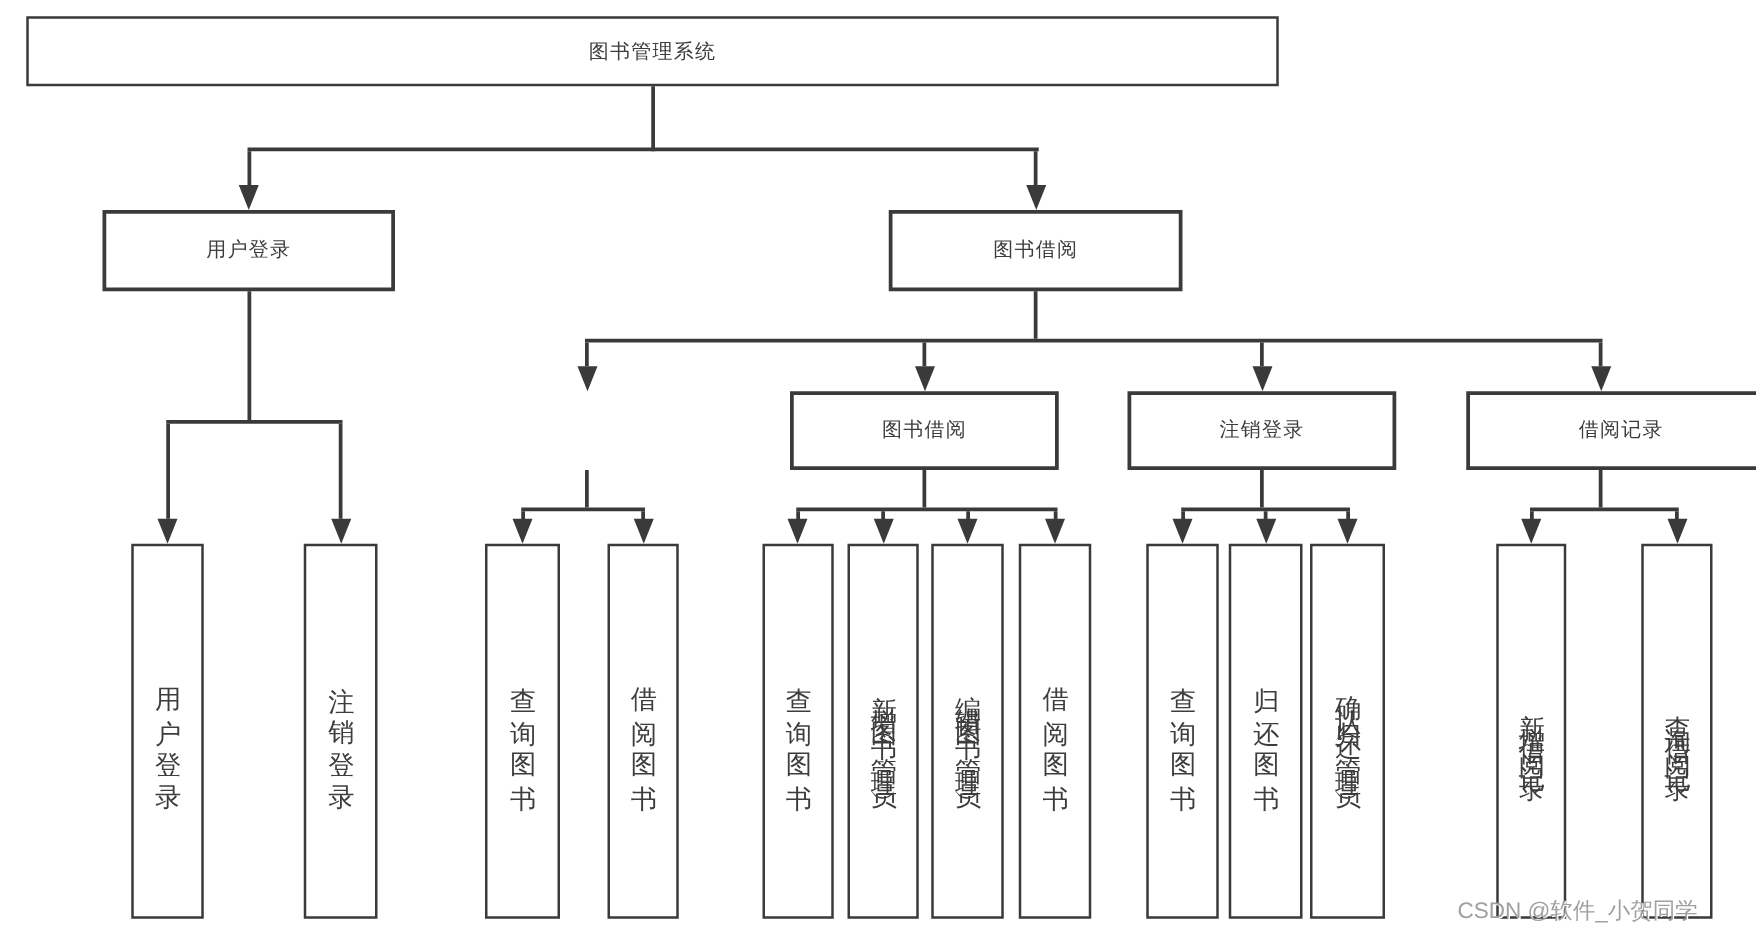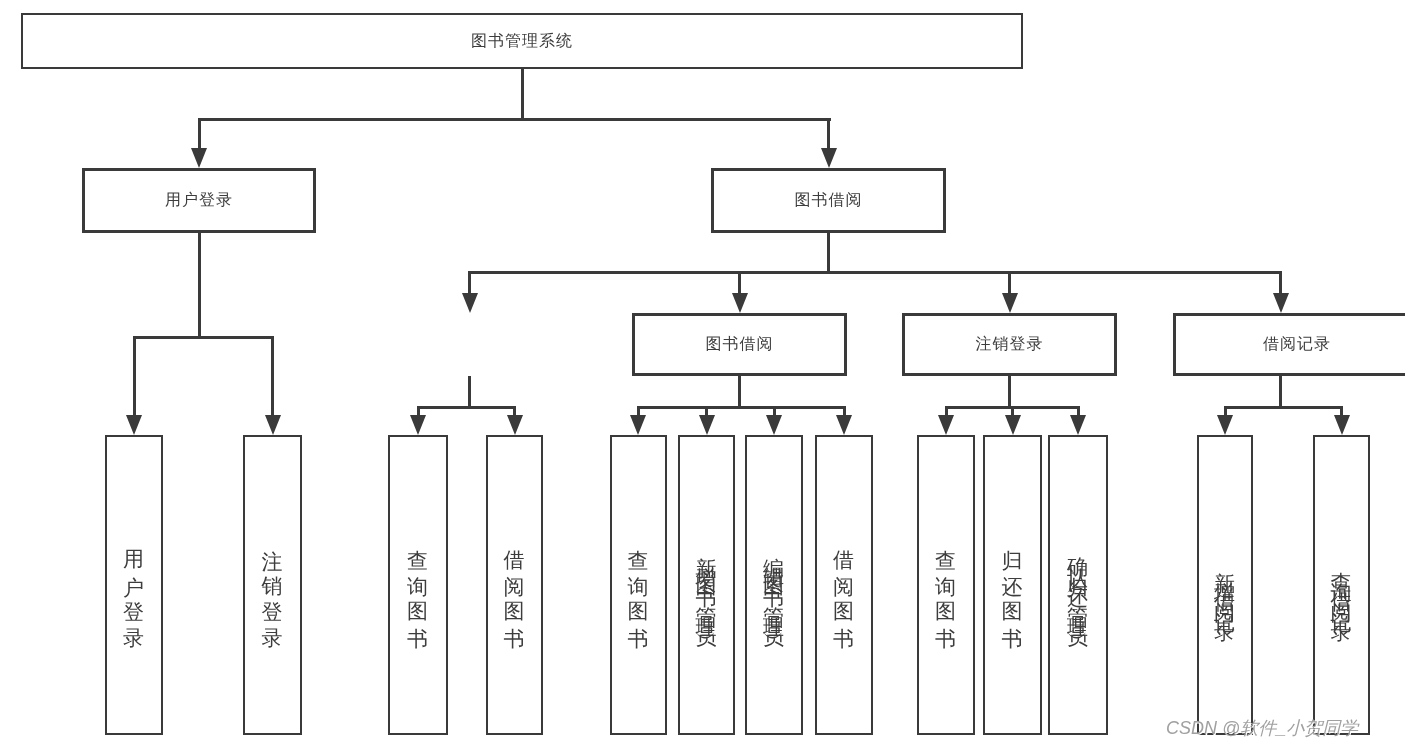--- a/index.html
+++ b/index.html
@@ -50,21 +50,20 @@
     border-top:20px solid var(--line);
   }
   .watermark{
     position:absolute;
     left:1166px;top:716px;
     font-size:18px;
     color:var(--wm);
     text-shadow:1px 1px 0 #ffffff;
     white-space:nowrap;
     z-index:5;
-    font-style:italic;
   }
 </style>
 </head>
 <body>
 
 <div class="canvas">
 
   <div class="box root" style="left:21px;top:13px;width:1002px;height:56px">
     <span class="h-label">图书管理系统</span>
   </div>

